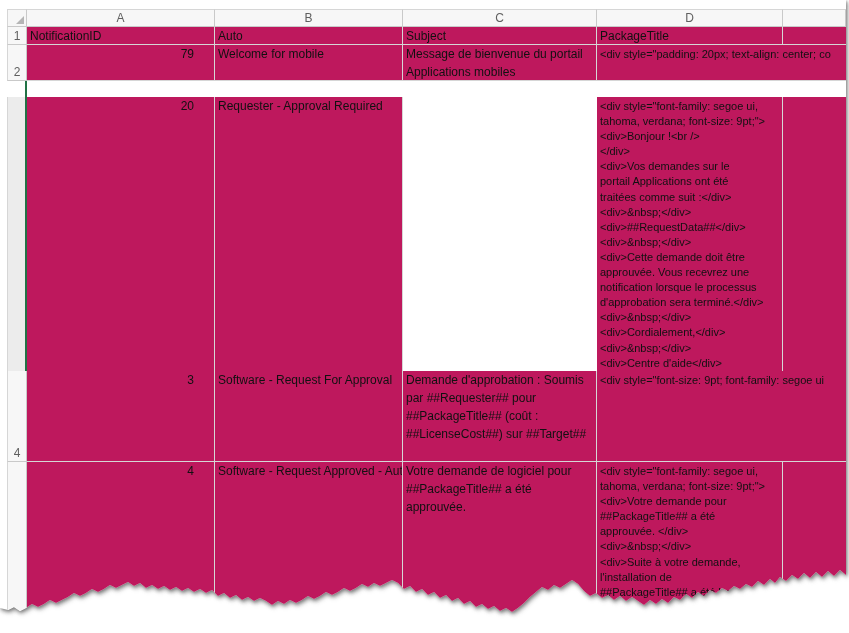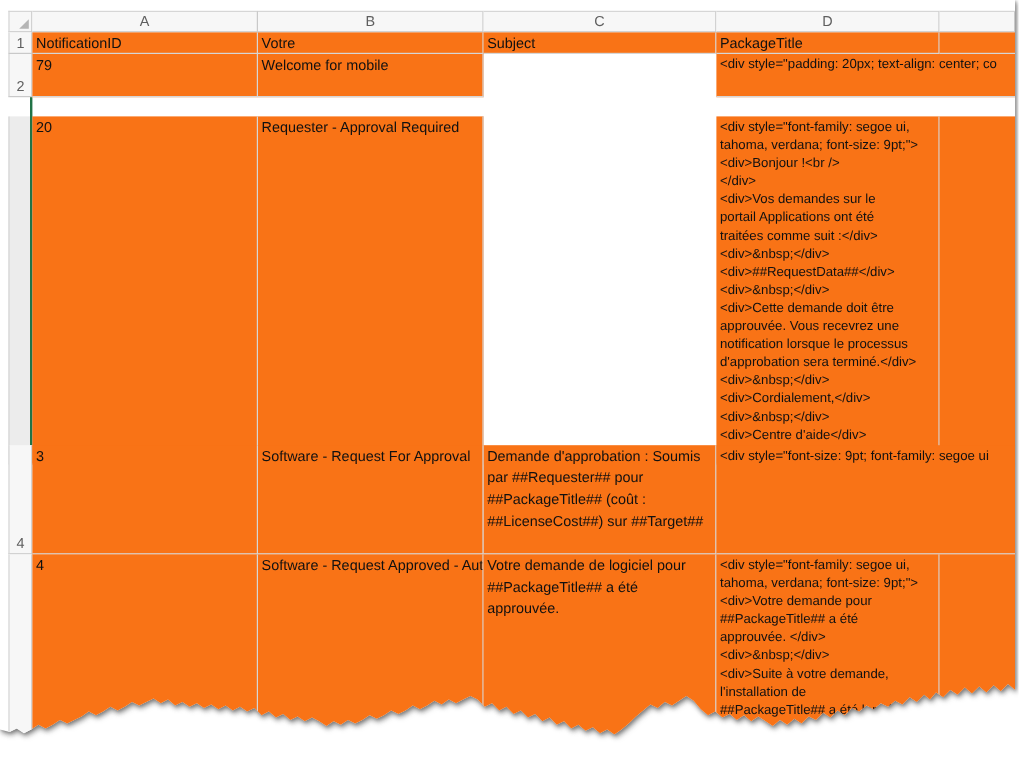--- a/index.html
+++ b/index.html
@@ -42,24 +42,24 @@
   .rh-active{background:#ececec;color:#217346;}
   .active-bar{position:absolute;right:0;top:0;bottom:0;width:2px;background:#217346;}
 
   
   .xa{left:20px;width:188px}.xb{left:208px;width:188px}.xc{left:396px;width:194px}
   .xd{left:590px;width:186px}.xdx{left:590px;width:249px}.xe{left:776px;width:63px}
   
   .y1{top:18px;height:18px}.y2{top:36px;height:36px}.y3{top:88px;height:290px}
   .y4{top:362px;height:91px}.y5{top:453px;height:171px}
 
-  .cell{position:absolute;box-sizing:border-box;background:#f97316;border-right:1px solid #d6d6d6;
+  .cell{position:absolute;box-sizing:border-box;background:#be185d;border-right:1px solid #d6d6d6;
       border-bottom:1px solid #d6d6d6;color:#111;font-size:12px;line-height:18px;
       padding:0 3px;white-space:pre;overflow:hidden;}
-  .num{padding-right:0;}
+  .num{text-align:right;padding-right:20px;}
   .dcode{font-size:11px;line-height:15.1px;padding-top:2px;}
   .noright{border-right:none;}
 </style>
 </head>
 <body>
 
 <div class="page">
   <div class="paper-shadow">
     <div class="paper">
       <div class="grid">
@@ -74,27 +74,29 @@
         <div class="hd colhead xe"></div>
 
         <div class="hd rowhead y1 rh-center">1</div>
         <div class="hd rowhead y2">2</div>
         <div class="hd rowhead y3 rh-active">3</div>
         <div class="active-bar" style="left:18px;top:72px;height:290px;bottom:auto;"></div>
         <div class="hd rowhead y4">4</div>
         <div class="hd rowhead y5"></div>
 
         <div class="cell xa y1">NotificationID</div>
-        <div class="cell xb y1">Votre</div>
+        <div class="cell xb y1">Auto</div>
         <div class="cell xc y1">Subject</div>
         <div class="cell xd y1">PackageTitle</div>
         <div class="cell xe y1 noright"></div>
 
         <div class="cell xa y2 num">79</div>
         <div class="cell xb y2">Welcome for mobile</div>
+        <div class="cell xc y2">Message de bienvenue du portail
+Applications mobiles</div>
         <div class="cell xdx y2 dcode noright">&lt;div style="padding: 20px; text-align: center; co</div>
 
         <div class="cell xa y3 num">20</div>
         <div class="cell xb y3">Requester - Approval Required</div>
         <div class="cell xd y3 dcode">&lt;div style="font-family: segoe ui,
 tahoma, verdana; font-size: 9pt;"&gt;
 &lt;div&gt;Bonjour !&lt;br /&gt;
 &lt;/div&gt;
 &lt;div&gt;Vos demandes sur le
 portail Applications ont été

